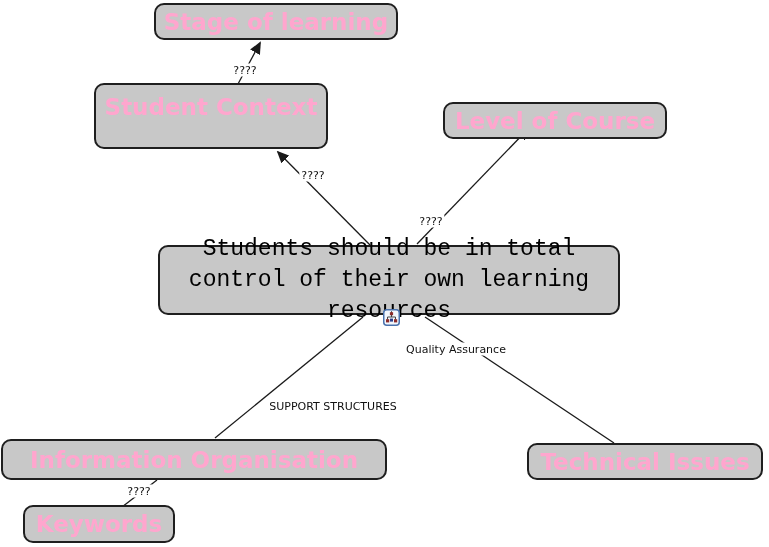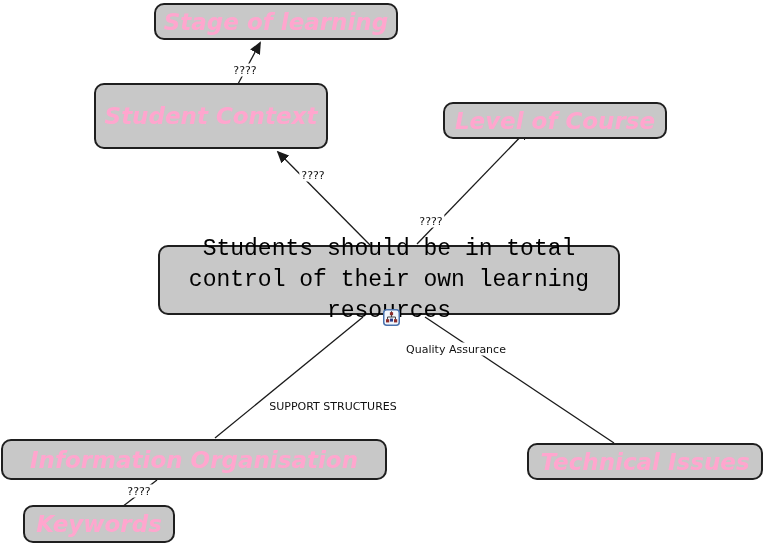--- a/index.html
+++ b/index.html
@@ -29,25 +29,24 @@
     cursor: default;
     user-select: none;
   }
   .node.pink {
     color: #ffa6ce;
     font-weight: bold;
     font-family: "DejaVu Sans", sans-serif;
     font-size: 23px;
     white-space: nowrap;
     letter-spacing: 0px;
-    font-style: italic;
   }
   .node.pink.top {
     align-items: flex-start;
-    padding-top: 18px;
+    padding-top: 9px;
   }
   .node.dark {
     color: #000000;
     font-family: Liberation Mono, monospace;
     font-size: 23px;
     line-height: 31px;
     text-align: center;
     padding: 0 10px;
   }
   .link-label {

